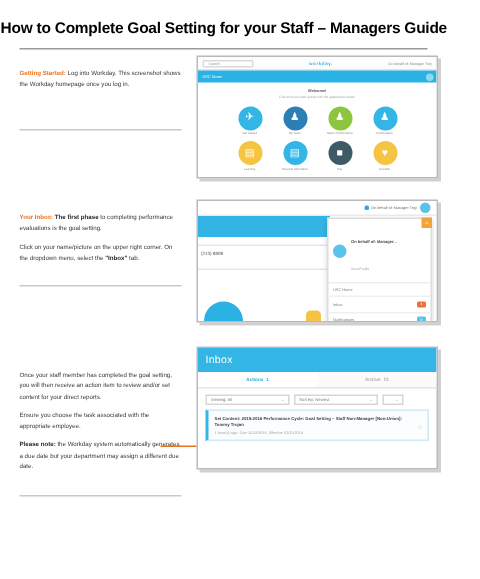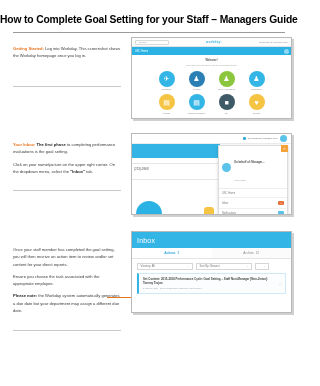--- a/index.html
+++ b/index.html
@@ -7,21 +7,21 @@
     width: 298px; height: 386px;
     background: #ffffff;
     font-family: "Liberation Sans", sans-serif;
     overflow: hidden;
   }
   .page { position: relative; width: 298px; height: 386px; background: #fff; }
 
   
   .doc-title {
     position: absolute; left: 0; top: 14px; width: 298px;
-    text-align: left;
+    text-align: right;
     font-size: 10.3px; font-weight: bold; color: #000;
     letter-spacing: -0.15px;
   }
   .title-rule {
     position: absolute; left: 13px; top: 32px; width: 272px;
     height: 1px; background: #9a9a9a;
   }
 
   
   .col-left { position: absolute; left: 13px; width: 108px; }

